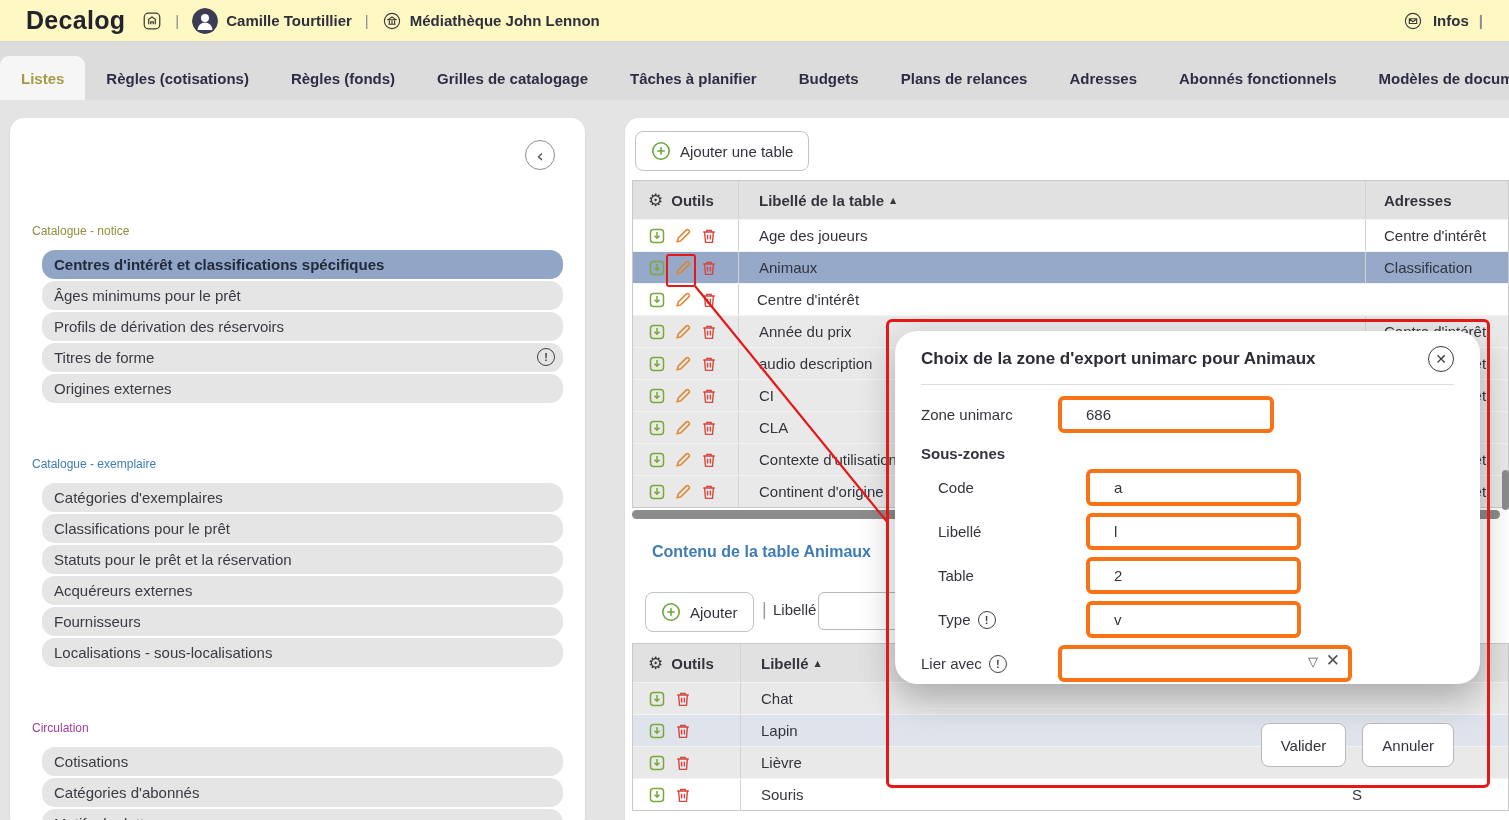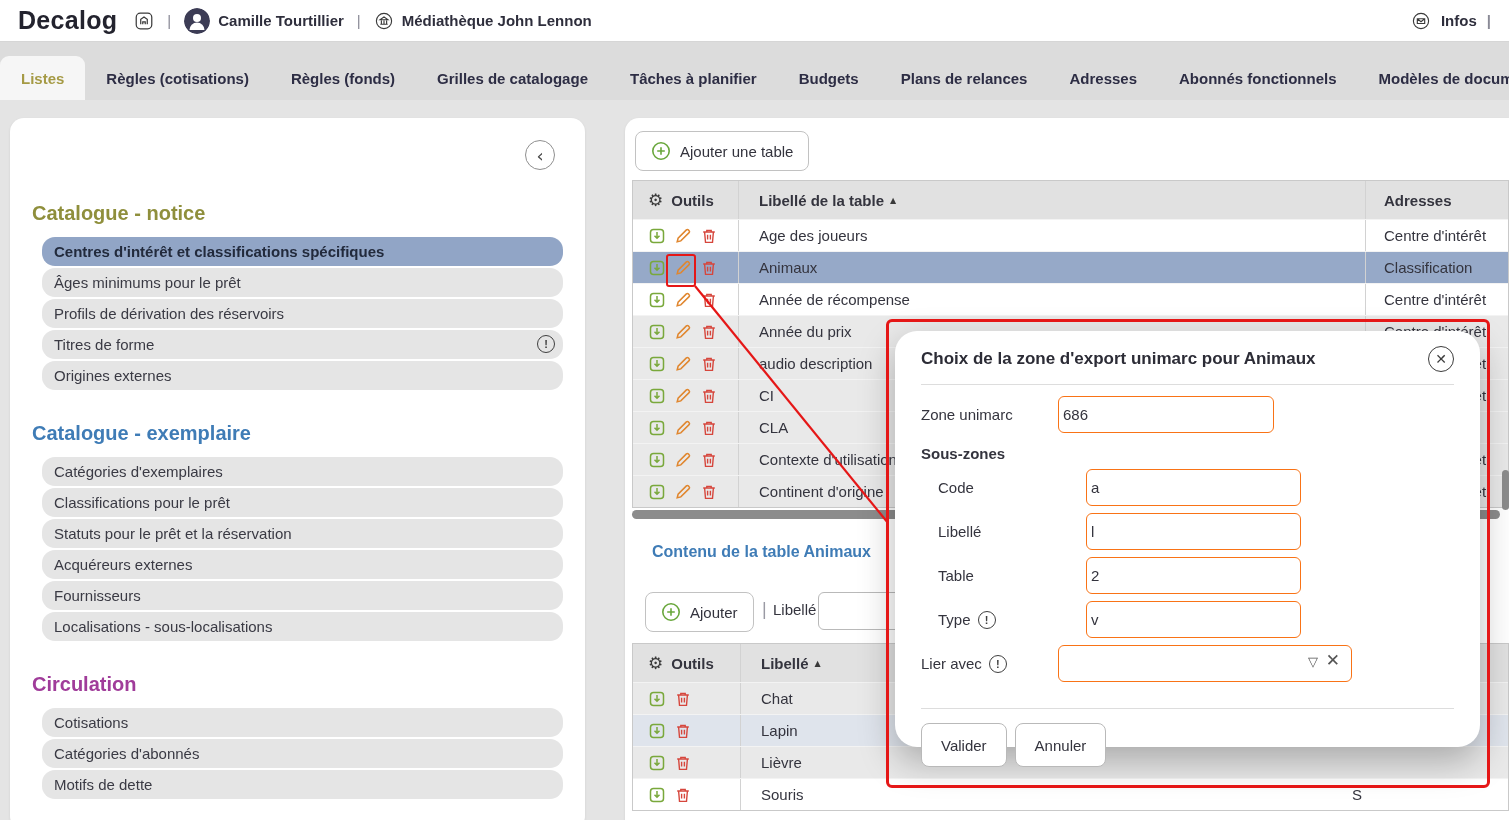--- a/index.html
+++ b/index.html
@@ -1,36 +1,36 @@
 <!DOCTYPE html>
 <html><head>
 <meta charset="utf-8">
 <style>
 *{box-sizing:border-box;margin:0;padding:0}
 html,body{width:1509px;height:820px}
 body{overflow:hidden;position:relative;background:#e4e4e4;font-family:"Liberation Sans","DejaVu Sans",sans-serif;color:#34343e;font-size:15px}
 svg{display:block}
 button{font:inherit}
 
-.topbar{position:absolute;top:0;left:0;width:100%;height:42px;background:#ffffff;border-bottom:1px solid #d6d6d6;display:flex;align-items:center;gap:13px;padding:0 18px;z-index:20}
+.topbar{position:absolute;top:0;left:0;width:100%;height:42px;background:#fef9c3;border-bottom:1px solid #d6d6d6;display:flex;align-items:center;gap:13px;padding:0 26px;z-index:20}
 .logo{font-size:25px;font-weight:800;color:#23232e;letter-spacing:.3px;margin-right:4px}
 .sep{color:#8a8a96;font-size:15px}
 .tb-item{display:flex;align-items:center;gap:8px;font-weight:700;color:#2e2e3c}
 .tb-right{margin-left:auto;display:flex;align-items:center;gap:10px;font-weight:700;color:#2e2e3c}
 .avatar{width:26px;height:26px;border-radius:50%;overflow:hidden;flex:0 0 auto}
 
 .tabbar{position:absolute;top:42px;left:0;width:100%;height:58px;background:#dcdcdc;display:flex;align-items:flex-end}
 .tab{height:44px;display:flex;align-items:center;padding:0 21px;font-weight:700;font-size:15px;color:#2d2d44;cursor:pointer;white-space:nowrap}
 .tab.active{background:#f6f6f6;color:#a59a45;border-radius:9px 9px 0 0}
 
 .panel{position:absolute;background:#fff;box-shadow:0 1px 3px rgba(0,0,0,.08)}
 .left-panel{left:10px;top:118px;width:575px;height:712px;border-radius:14px;padding:18px 22px}
 .collapse-row{height:34px;position:relative}
 .collapse-btn{position:absolute;right:8px;top:4px;width:30px;height:30px;border-radius:50%;border:1.5px solid #8f8f8f;background:#fff;color:#4a4a4a;display:flex;align-items:center;justify-content:center;font-size:18px;cursor:pointer;font-family:"DejaVu Sans",sans-serif}
-.section-title{font-size:20px;font-weight:700;margin:32px 0 12px}
+.section-title{font-size:12px;font-weight:400;margin:54px 0 12px}
 .st-notice{color:#8f8f3c}.st-exemplaire{color:#3f7cb6}.st-circulation{color:#a03c9a}
 .side-item{position:relative;margin:0 0 2px 10px;padding:5px 12px;background:#e5e5e5;color:#3a3a44;border-radius:13px;cursor:pointer;line-height:19px;font-size:15px}
 .side-item.selected{background:#91a5c6;font-weight:700;color:#222a3c}
 .alert-ic{display:inline-flex;align-items:center;justify-content:center;width:18px;height:18px;border:1.5px solid #3f3f3f;border-radius:50%;font-size:11px;font-weight:700;color:#3f3f3f;flex:0 0 auto;background:transparent}
 .side-item .alert-ic{position:absolute;right:8px;top:5px}
 .right-panel{left:625px;top:118px;width:884px;height:712px;border-radius:14px 0 0 0}
 
 .btn{display:inline-flex;align-items:center;gap:9px;background:#fff;border:1px solid #c2c2c2;border-radius:8px;color:#33333d;padding:0 15px;height:40px;cursor:pointer}
 .icp{width:20px;height:20px}
 #add-table-btn{position:absolute;left:10px;top:13px}
@@ -54,38 +54,38 @@
 .icon-btn{width:20px;height:20px;display:inline-flex;align-items:center;justify-content:center;cursor:pointer}
 .ic{width:18px;height:18px}
 .hscroll{position:absolute;left:7px;top:392px;width:868px;height:9px;border-radius:5px;background:#8c8c8c;cursor:pointer}
 .vscroll{position:absolute;right:0;top:352px;width:7px;height:40px;border-radius:4px;background:#8c8c8c;cursor:pointer}
 .content-heading{position:absolute;left:27px;top:425px;font-size:16px;font-weight:700;color:#3f7cb6}
 #add-row-btn{position:absolute;left:20px;top:474px}
 .vsep{position:absolute;left:137px;top:481px;color:#9a9aa4;font-size:18px}
 .filter-label{position:absolute;left:148px;top:483px;color:#34343e}
 .filter-input{position:absolute;left:193px;top:474px;width:215px;height:38px;border:1px solid #b9b9b9;border-radius:6px;background:#fff;padding:0 10px;font:inherit}
 
-.modal{position:absolute;left:895px;top:331px;width:585px;height:416px;background:#fff;border-radius:22px;box-shadow:0 14px 36px rgba(0,0,0,.28);z-index:50;padding:12px 26px 0}
+.modal{position:absolute;left:895px;top:331px;width:585px;height:353px;background:#fff;border-radius:22px;box-shadow:0 14px 36px rgba(0,0,0,.28);z-index:50;padding:12px 26px 0}
 .m-titlerow{display:flex;align-items:center;justify-content:space-between;height:32px}
 .m-title{font-size:17px;font-weight:700;color:#2c2c36}
 .m-close{width:26px;height:26px;border-radius:50%;border:1.6px solid #3c3c3c;display:flex;align-items:center;justify-content:center;font-size:14px;color:#3c3c3c;cursor:pointer;background:#fff;font-family:"DejaVu Sans",sans-serif}
 .m-div{border:none;border-top:1px solid #ddd;margin-top:9px}
 .m-div2{border:none;border-top:1px solid #ddd;margin-top:26px}
 .m-row{display:flex;align-items:center;margin-top:7px}
 .m-row.first{margin-top:11px}
 .m-row .lab{width:137px;display:flex;align-items:center;gap:7px}
 .m-row.sub .lab{padding-left:17px;width:165px}
 .m-bold{font-weight:700;margin-top:12px}
-.m-input{height:37px;border:1px solid #f97316;border-radius:6px;padding:0 4px;font:inherit;color:#33333d;background:#fff}
+.m-input{height:37px;border:4px solid #f97316;border-radius:6px;padding:0 24px;font:inherit;color:#33333d;background:#fff}
 .w-zone{width:216px}.w-sub{width:215px}
 .combo{position:relative;width:294px}
 .combo .m-input{width:100%;padding-right:58px}
 .combo .dd{position:absolute;right:34px;top:10px;font-family:"DejaVu Sans",sans-serif;font-size:13px;color:#555;cursor:pointer;line-height:1}
 .combo .clr{position:absolute;right:12px;top:7px;font-size:17px;color:#555;cursor:pointer;line-height:1;font-family:"DejaVu Sans",sans-serif}
-.m-footrow{display:flex;gap:8px;margin-top:14px}
+.m-footrow{display:flex;justify-content:flex-end;gap:16px;margin-top:14px}
 .m-btn{height:44px;padding:0 19px;border:1px solid #b9b9b9;border-radius:8px;background:#fff;color:#33333d;cursor:pointer}
 
 .anno{position:absolute;border:3px solid #e51717;pointer-events:none;z-index:70;background:transparent}
 #anno-pencil{left:666px;top:254px;width:30px;height:33px;border-width:2.5px;border-radius:3px}
 #anno-modal{left:886px;top:319px;width:604px;height:469px;border-radius:6px}
 #anno-line{position:absolute;left:0;top:0;width:1509px;height:820px;pointer-events:none;z-index:69}
 </style>
 </head>
 <body>
 
@@ -253,21 +253,20 @@
             <svg class="ic" viewBox="0 0 18 18" fill="none" stroke="#e0862e" stroke-width="1.5">
               <path d="M3.2 14.8l.9-3.6 8.3-8.3c.5-.5 1.4-.5 1.9 0l.8.8c.5.5.5 1.4 0 1.9l-8.3 8.3z"></path>
             </svg>
           </span>
         <span class="icon-btn">
             <svg class="ic" viewBox="0 0 18 18" fill="none" stroke="#d6463c" stroke-width="1.4">
               <path d="M3.2 5h11.6M6.8 5V3.4h4.4V5M4.6 5l.9 10.4h7l.9-10.4M7.6 7.8v4.8M10.4 7.8v4.8"></path>
             </svg>
           </span>
       </div>
-      <div class="c-lib">Année de récompense</div>
       <div class="c-typ">Centre d'intérêt</div>
     </div>
 
     <div class="trow r-g">
       <div class="c-outils">
         <span class="icon-btn">
             <svg class="ic" viewBox="0 0 18 18" fill="none" stroke="#79a83b" stroke-width="1.5">
               <rect x="2.5" y="2.5" width="13" height="13" rx="3"></rect>
               <path d="M9 5v6M6.5 8.7 9 11.2l2.5-2.5"></path>
             </svg>

